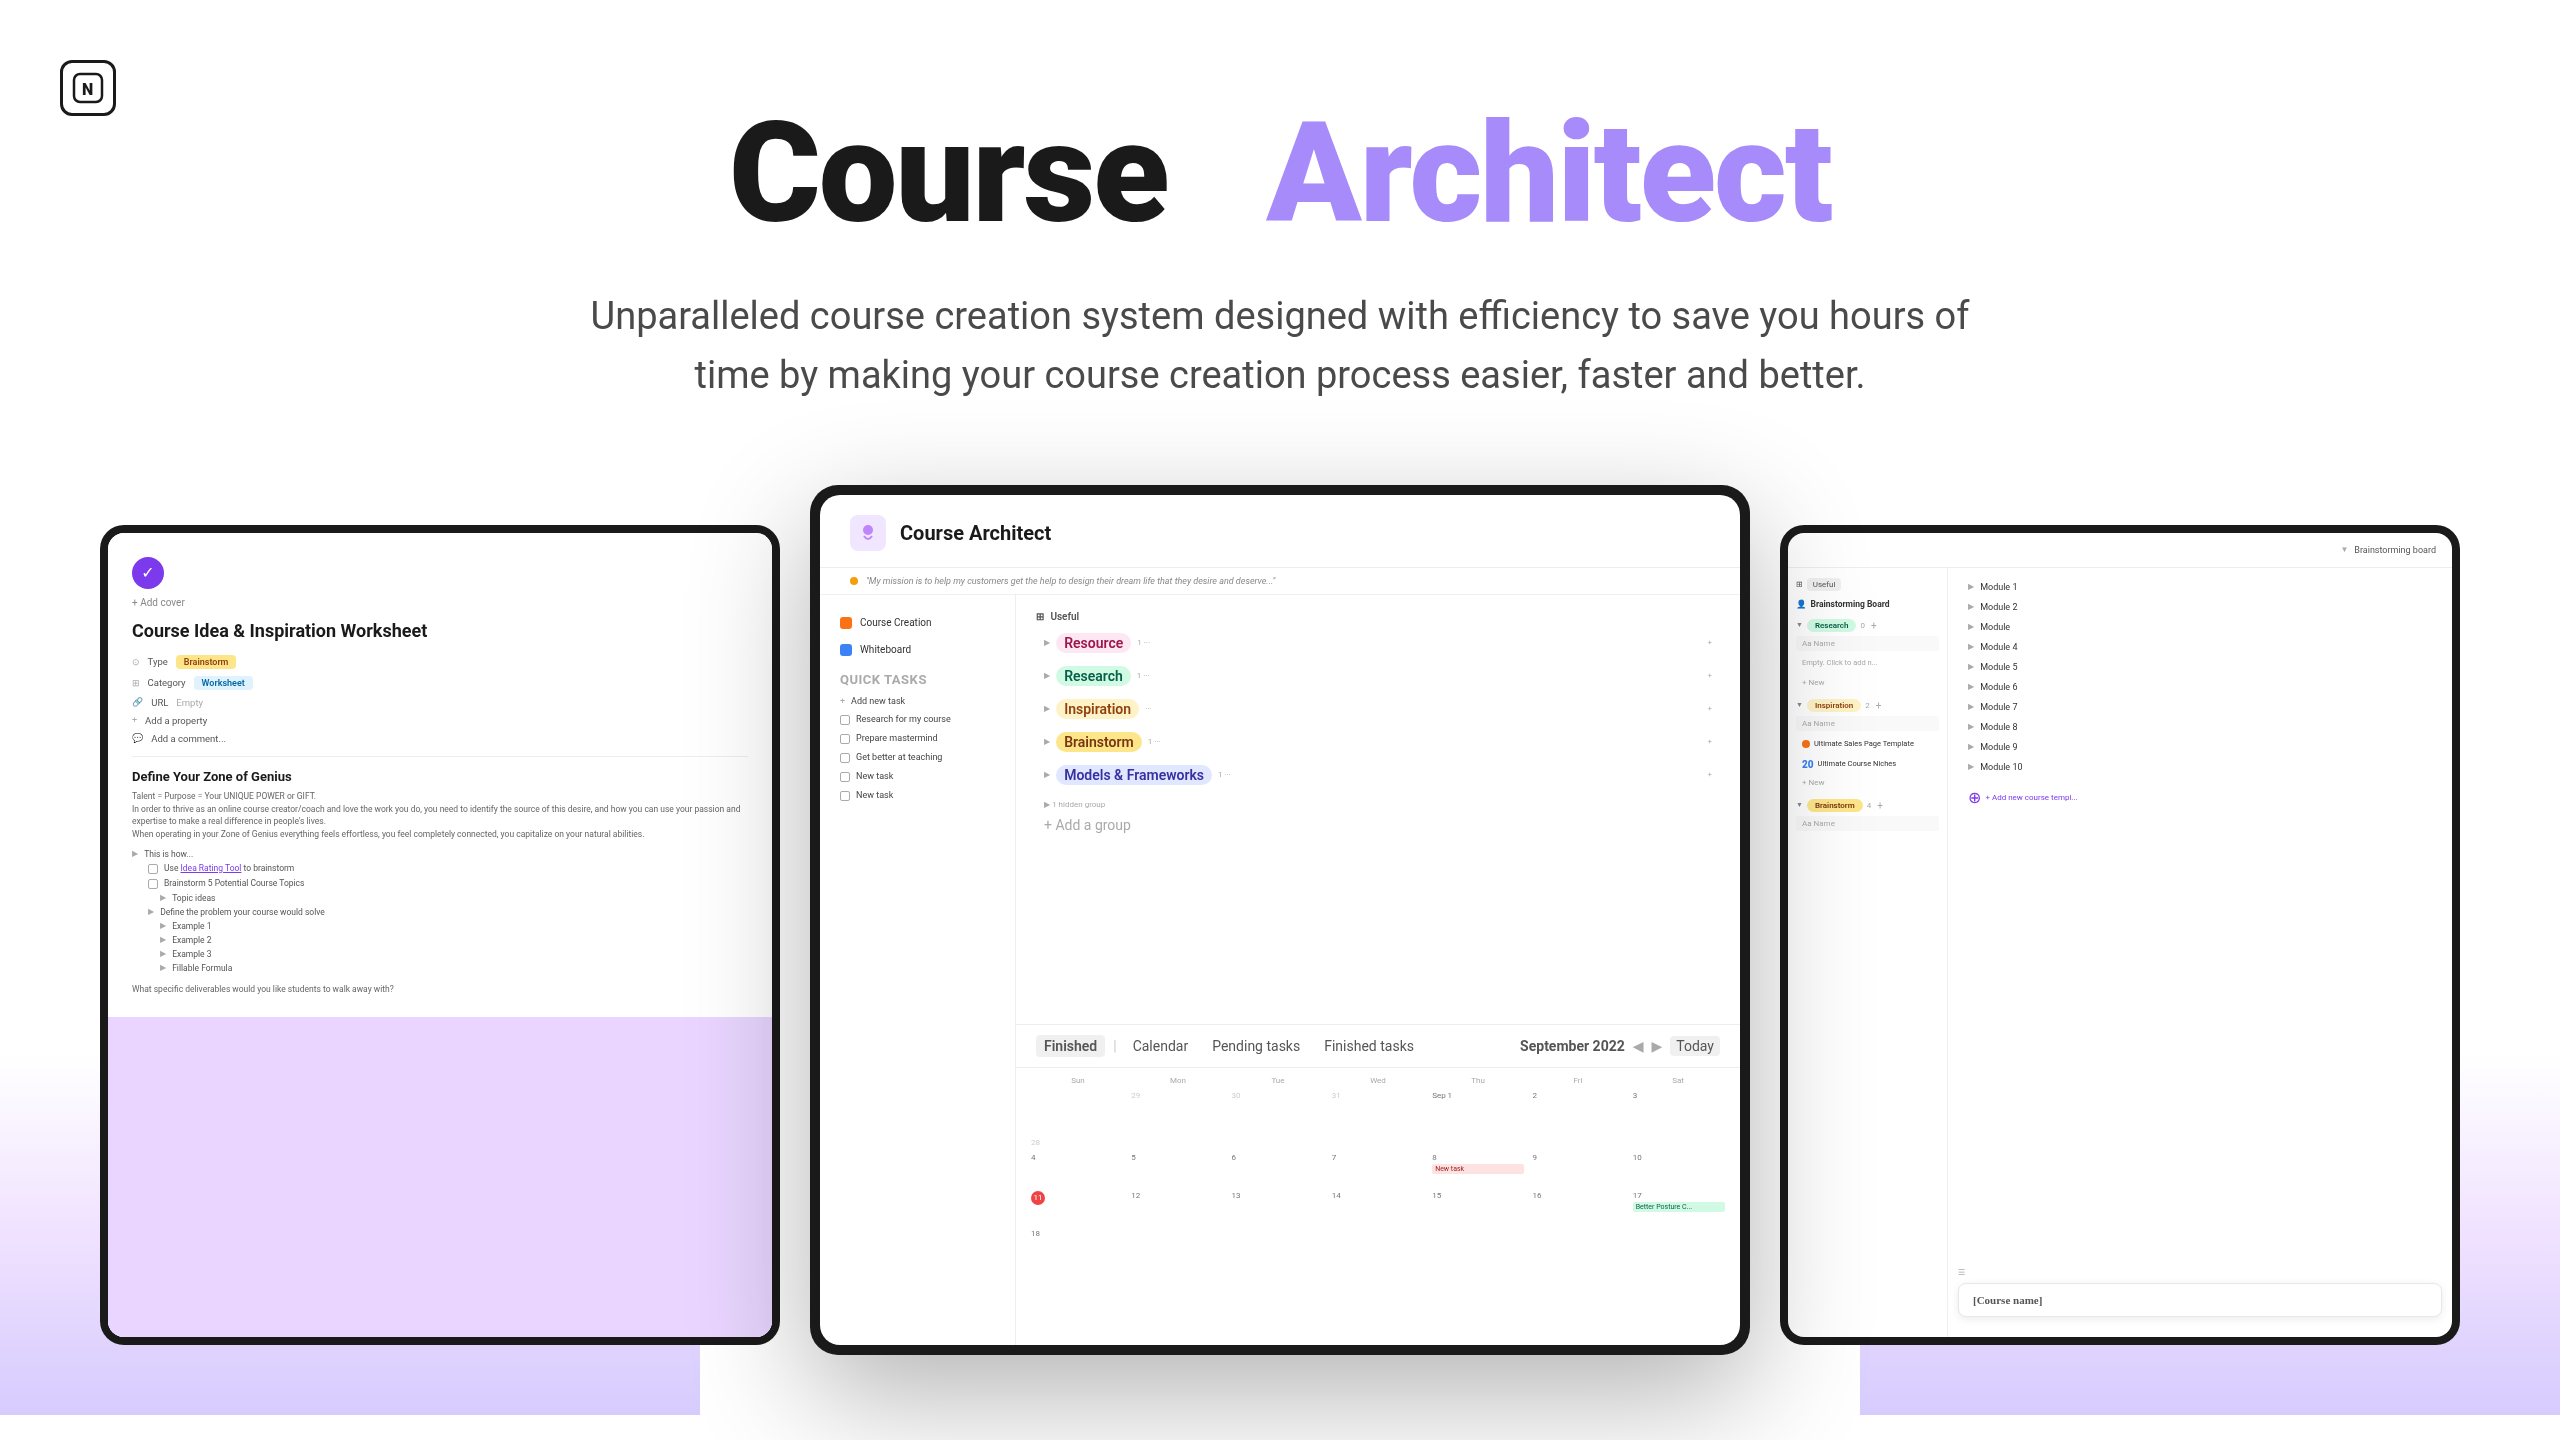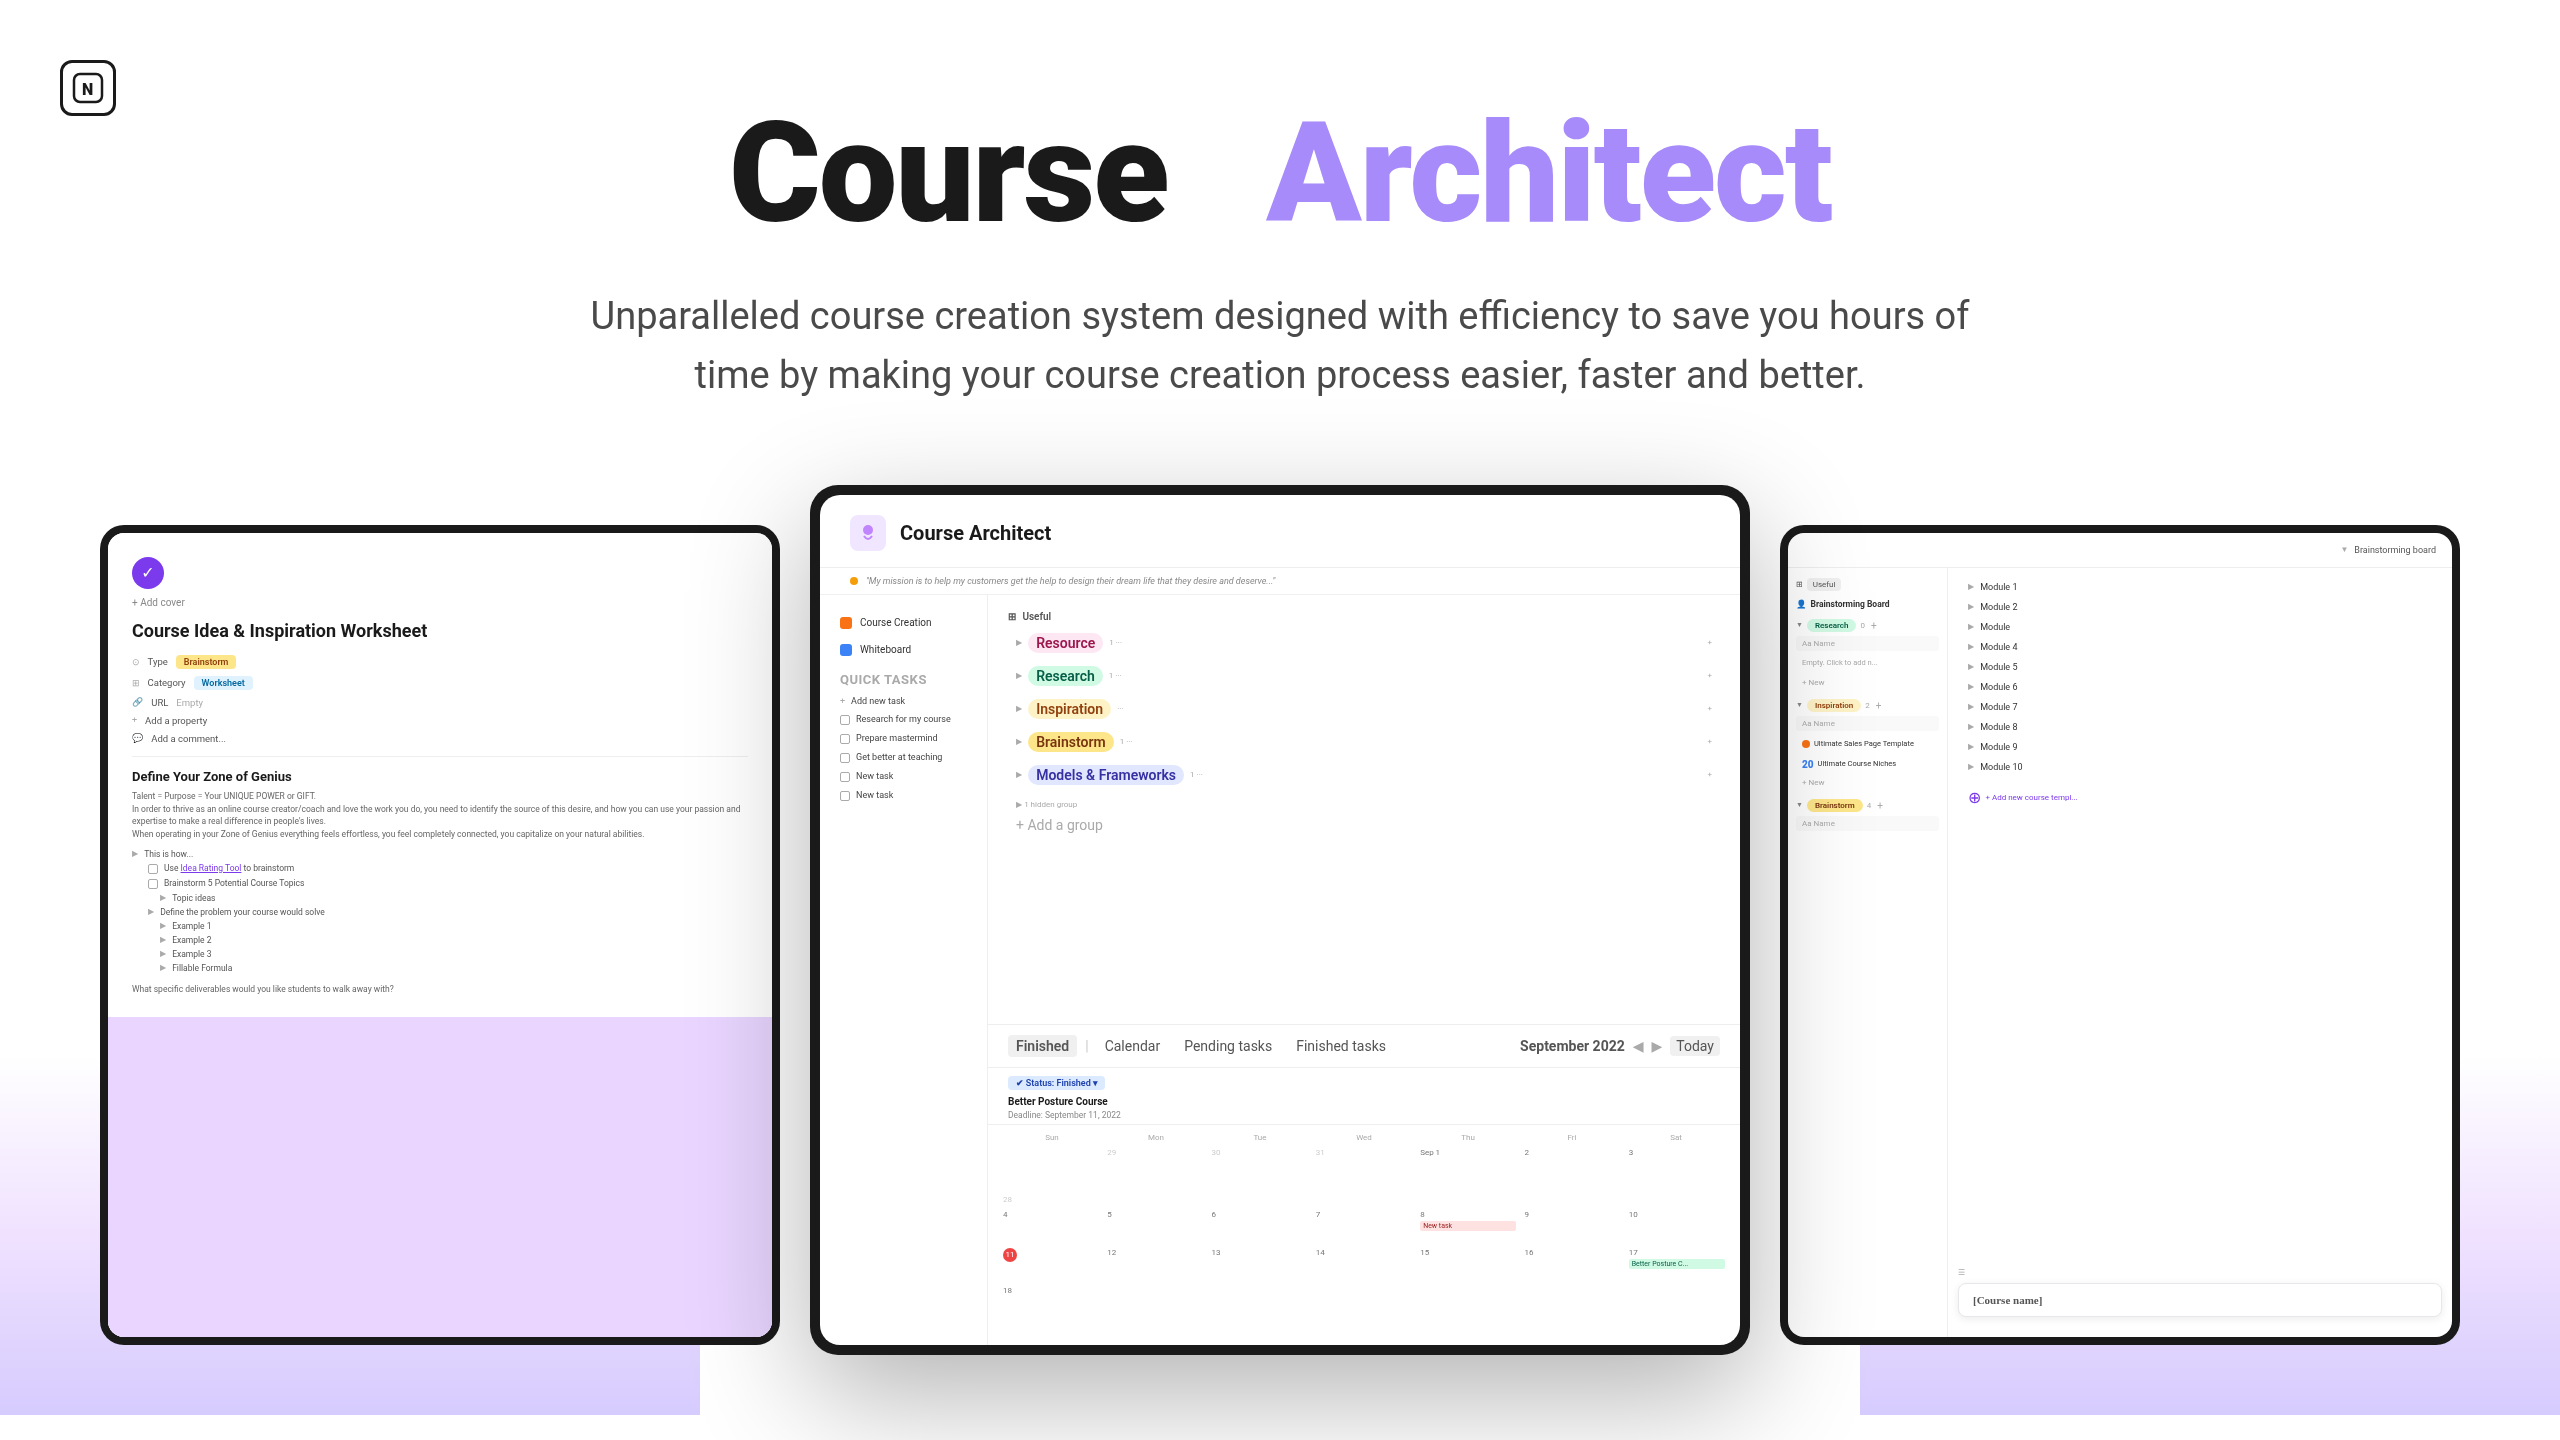--- a/index.html
+++ b/index.html
@@ -313,21 +313,21 @@
     }
 
     .center-body {
       display: flex;
       flex: 1;
       overflow: hidden;
     }
 
     
     .center-sidebar {
-      width: 168px;
+      width: 196px;
       border-right: 1px solid #eee;
       padding: 16px 12px;
       flex-shrink: 0;
     }
 
     .center-sidebar-item {
       display: flex;
       align-items: center;
       gap: 8px;
       padding: 6px 8px;
@@ -883,27 +883,20 @@
                   <span class="calendar-tab">Calendar</span>
                   <span class="calendar-tab">Pending tasks</span>
                   <span class="calendar-tab">Finished tasks</span>
                   <span style="flex:1;"></span>
                   <span style="font-weight:700;">September 2022</span>
                   <span style="color:#aaa;">◀</span>
                   <span style="color:#aaa;">▶</span>
                   <span style="background:#f0f0f0; border-radius:4px; padding:2px 6px;">Today</span>
                 </div>
 
-                <div style="padding: 8px 20px 4px; border-bottom:1px solid #eee;">
-                  <div style="display:flex; align-items:center; gap:8px; font-size:9px; margin-bottom:6px;">
-                    <span style="background:#dbeafe; color:#1e40af; padding:2px 8px; border-radius:4px; font-weight:600;">✔ Status: Finished ▾</span>
-                  </div>
-                  <div style="font-size:10px; font-weight:700; color:#1a1a1a; margin-bottom:3px;">Better Posture Course</div>
-                  <div style="font-size:8.5px; color:#888;">Deadline: September 11, 2022</div>
-                </div>
 
                 <div class="calendar-grid">
                   <div class="calendar-days-header">
                     <span>Sun</span>
                       <span>Mon</span>
                       <span>Tue</span>
                       <span>Wed</span>
                       <span>Thu</span>
                       <span>Fri</span>
                       <span>Sat</span>

